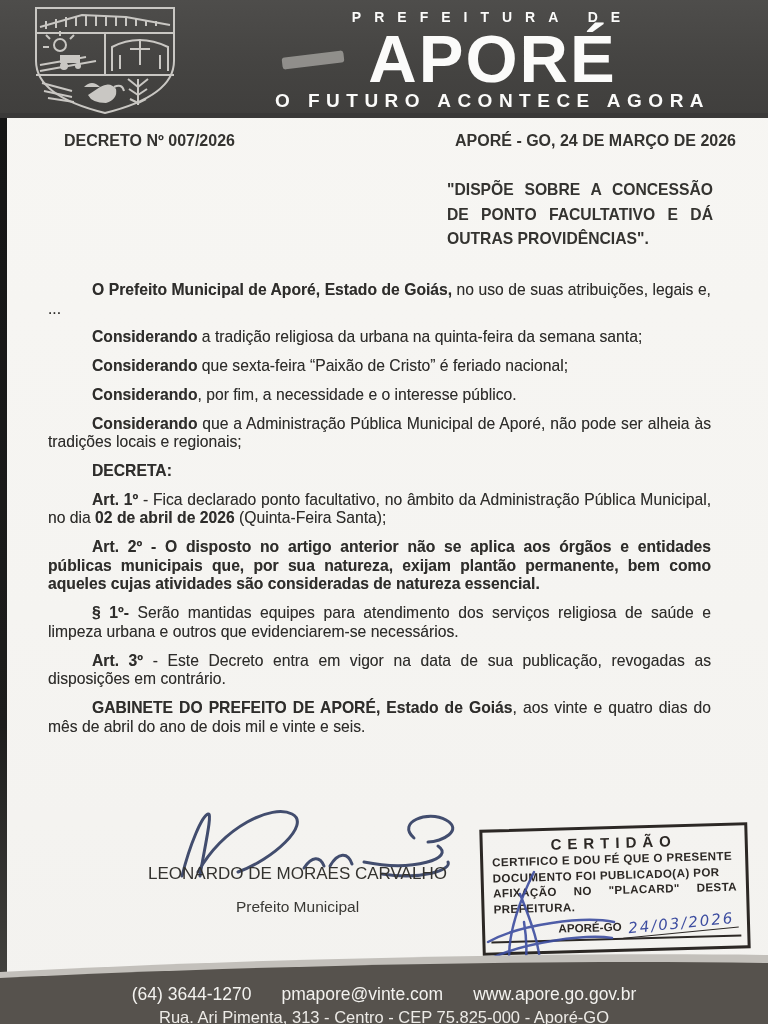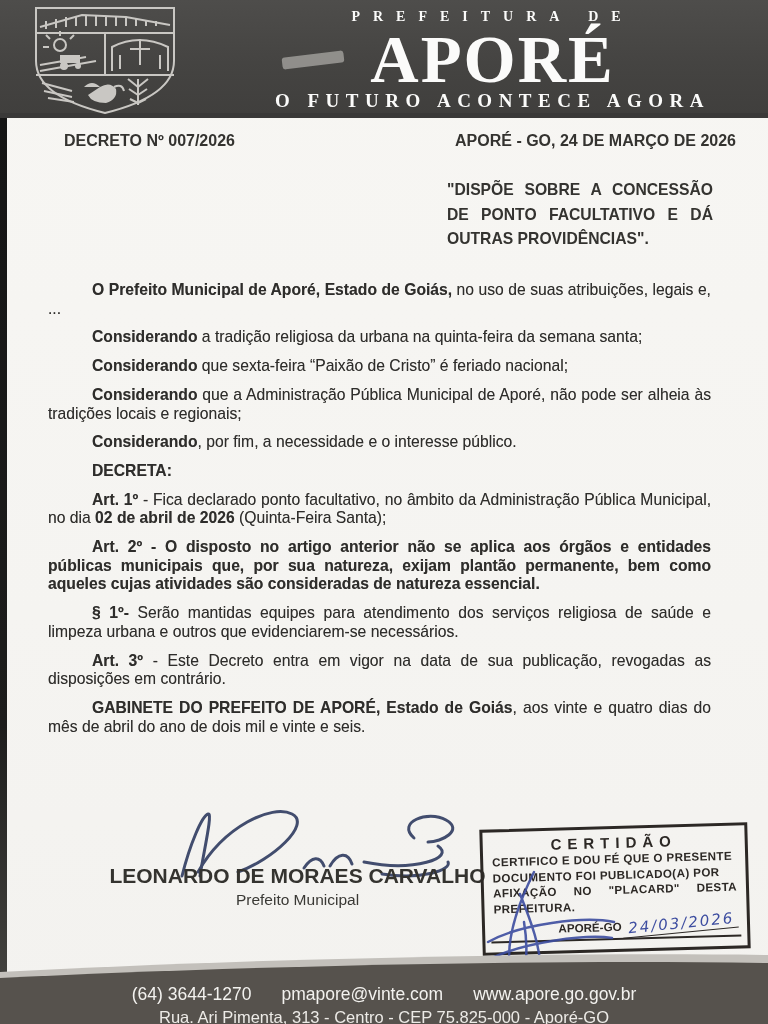--- a/index.html
+++ b/index.html
@@ -8,21 +8,20 @@
     position:relative; width:768px; height:1024px; margin:0 auto;
     background:linear-gradient(180deg,#f7f6f3 0%,#f5f4f1 60%,#f3f2ef 100%);
     overflow:hidden; color:#2e2d2b;
   }
 
   
   .banner {
     position:absolute; left:0; top:0; width:768px; height:118px;
     background:linear-gradient(180deg,#4e4d4b 0%,#454442 55%,#403f3d 100%);
     border-bottom:5px solid #3a3938;
-    font-family:Liberation Serif, serif;
   }
   .banner-text { position:absolute; left:240px; top:0; width:505px; text-align:center; color:#fbfbfa; }
   .pretitle { margin-top:9px; font-size:14px; font-weight:bold; letter-spacing:13px; white-space:nowrap; }
   .logo-word { font-size:67px; font-weight:bold; letter-spacing:2px; line-height:66px; margin-top:1px; white-space:nowrap; }
   .tagline { font-size:19px; font-weight:bold; letter-spacing:6.5px; margin-top:-2px; white-space:nowrap; }
   .smudge {
     position:absolute; left:42px; top:54px; width:62px; height:12px;
     background:#a3a19e; opacity:.8; transform:rotate(-7deg); border-radius:3px;
   }
   .crest { position:absolute; left:26px; top:3px; }
@@ -49,22 +48,22 @@
   
   .doc-body {
     position:absolute; left:48px; top:281px; width:663px;
     font-size:15.7px; line-height:18.7px; color:#2e2d2b;
     text-shadow:0 0 .6px rgba(70,68,64,.45);
   }
   .para { text-indent:44px; text-align:justify; margin-bottom:10px; }
 
   
   .sig-block { position:absolute; left:105px; top:864px; width:385px; text-align:center; }
-  .sig-name { font-size:21px; font-weight:bold; color:#34332f; }
-  .sig-title { font-size:15.5px; color:#3a3935; margin-top:3px; }
+  .sig-name { font-size:17px; font-weight:normal; color:#34332f; }
+  .sig-title { font-size:15.5px; color:#3a3935; margin-top:14px; }
   .sig-scribble { position:absolute; left:152px; top:796px; pointer-events:none; }
 
   
   .stamp {
     position:absolute; left:481px; top:826px; width:268px; height:126px;
     border:3px solid #2c2825; transform:rotate(-1.6deg);
     color:#2c2825; padding:5px 9px 0 9px;
   }
   .stamp-title { text-align:center; font-size:15px; font-weight:bold; letter-spacing:6px; }
   .stamp-line { font-size:11.6px; font-weight:bold; letter-spacing:.4px; line-height:15.5px; text-align:justify; }
@@ -139,22 +138,22 @@
     <span>DECRETO Nº 007/2026</span>
     <span>APORÉ - GO, 24 DE MARÇO DE 2026</span>
   </div>
 
   <div class="subject">"DISPÕE SOBRE A CONCESSÃO DE PONTO FACULTATIVO E DÁ OUTRAS PROVIDÊNCIAS".</div>
 
   <div class="doc-body">
     <p class="para"><span style="font-weight: bold;">O Prefeito Municipal de Aporé, Estado de Goiás,</span><span> no uso de suas atribuições, legais e, ...</span></p>
     <p class="para"><span style="font-weight: bold;">Considerando</span><span> a tradição religiosa da urbana na quinta-feira da semana santa;</span></p>
     <p class="para"><span style="font-weight: bold;">Considerando</span><span> que sexta-feira “Paixão de Cristo” é feriado nacional;</span></p>
+    <p class="para"><span style="font-weight: bold;">Considerando</span><span>, por fim, a necessidade e o interesse público.</span></p>
     <p class="para"><span style="font-weight: bold;">Considerando</span><span> que a Administração Pública Municipal de Aporé, não pode ser alheia às tradições locais e regionais;</span></p>
-    <p class="para"><span style="font-weight: bold;">Considerando</span><span>, por fim, a necessidade e o interesse público.</span></p>
     <p class="para"><span style="font-weight: bold;">DECRETA:</span></p>
     <p class="para"><span style="font-weight: bold;">Art. 1º</span><span> - Fica declarado ponto facultativo, no âmbito da Administração Pública Municipal, no dia </span><span style="font-weight: bold;">02 de abril de 2026</span><span> (Quinta-Feira Santa);</span></p>
     <p class="para"><span style="font-weight: bold;">Art. 2º - O disposto no artigo anterior não se aplica aos órgãos e entidades públicas municipais que, por sua natureza, exijam plantão permanente, bem como aqueles cujas atividades são consideradas de natureza essencial.</span></p>
     <p class="para"><span style="font-weight: bold;">§ 1º-</span><span> Serão mantidas equipes para atendimento dos serviços religiosa de saúde e limpeza urbana e outros que evidenciarem-se necessários.</span></p>
     <p class="para"><span style="font-weight: bold;">Art. 3º</span><span> - Este Decreto entra em vigor na data de sua publicação, revogadas as disposições em contrário.</span></p>
     <p class="para"><span style="font-weight: bold;">GABINETE DO PREFEITO DE APORÉ, Estado de Goiás</span><span>, aos vinte e quatro dias do mês de abril do ano de dois mil e vinte e seis.</span></p>
   </div>
 
   <svg class="sig-scribble" width="310" height="92" viewBox="0 0 310 92">
     <g stroke="#333f63" stroke-width="3" fill="none" stroke-linecap="round" opacity="0.92">

